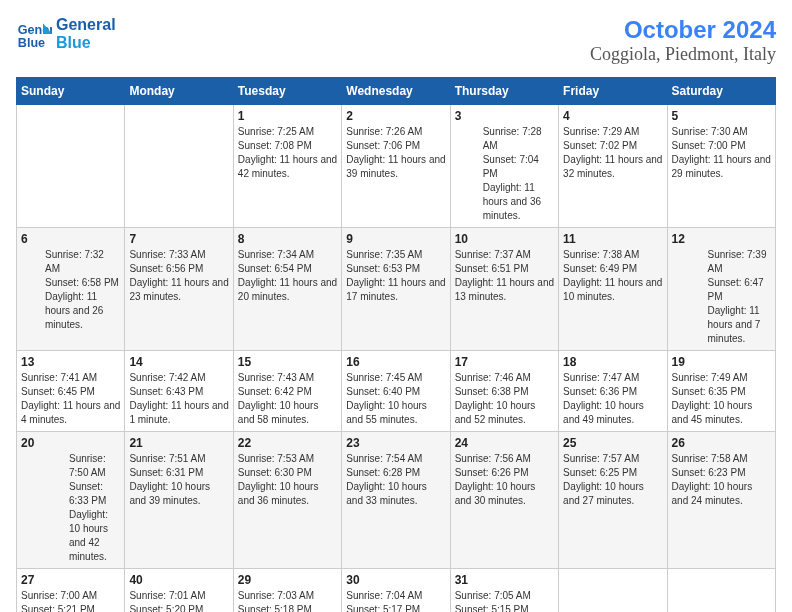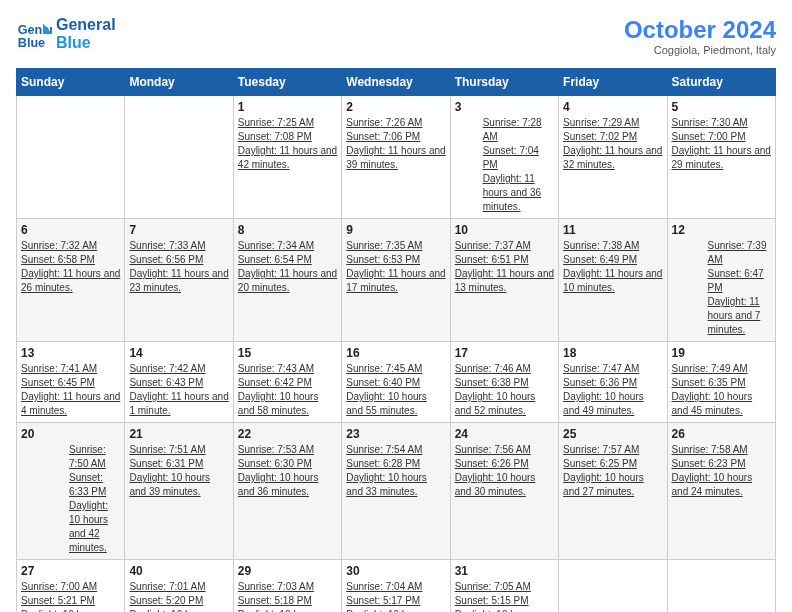--- a/index.html
+++ b/index.html
@@ -27,22 +27,23 @@
     }
     .title-block {
       text-align: right;
     }
     .month-title {
       font-size: 24px;
       font-weight: bold;
       color: #3b82f6;
     }
     .location {
-      font-size: 11px;
+      font-size: 18px;
       color: #555;
+      font-family: Liberation Serif, serif;
     }
     table {
       width: 100%;
       border-collapse: collapse;
       font-size: 11px;
     }
     thead tr th {
       background-color: #1a5fa8;
       color: #fff;
       padding: 6px 4px;
@@ -66,21 +67,20 @@
       font-weight: bold;
       font-size: 12px;
       color: #222;
       display: block;
       margin-bottom: 2px;
     }
     .day-info {
       font-size: 10px;
       color: #333;
       line-height: 1.4;
-      text-decoration: underline;
     }
     .empty-cell {
       background: #fff !important;
     }
   </style>
 </head>
 <body>
 
 <div class="header">
   <div class="logo">
@@ -143,21 +143,21 @@
         <td>
           <span class="day-number">5</span>
           <div class="day-info" style="white-space: pre-line;">Sunrise: 7:30 AM
 Sunset: 7:00 PM
 Daylight: 11 hours and 29 minutes.</div>
         </td>
       </tr>
       <tr>
         <td>
           <span class="day-number">6</span>
-          <div class="day-info" style="white-space: pre-line;">Sunrise: 7:32 AM
+          <div class="day-info" style="white-space: pre-line; margin-left: 24px;">Sunrise: 7:32 AM
 Sunset: 6:58 PM
 Daylight: 11 hours and 26 minutes.</div>
         </td>
         <td>
           <span class="day-number">7</span>
           <div class="day-info" style="white-space: pre-line;">Sunrise: 7:33 AM
 Sunset: 6:56 PM
 Daylight: 11 hours and 23 minutes.</div>
         </td>
         <td>

